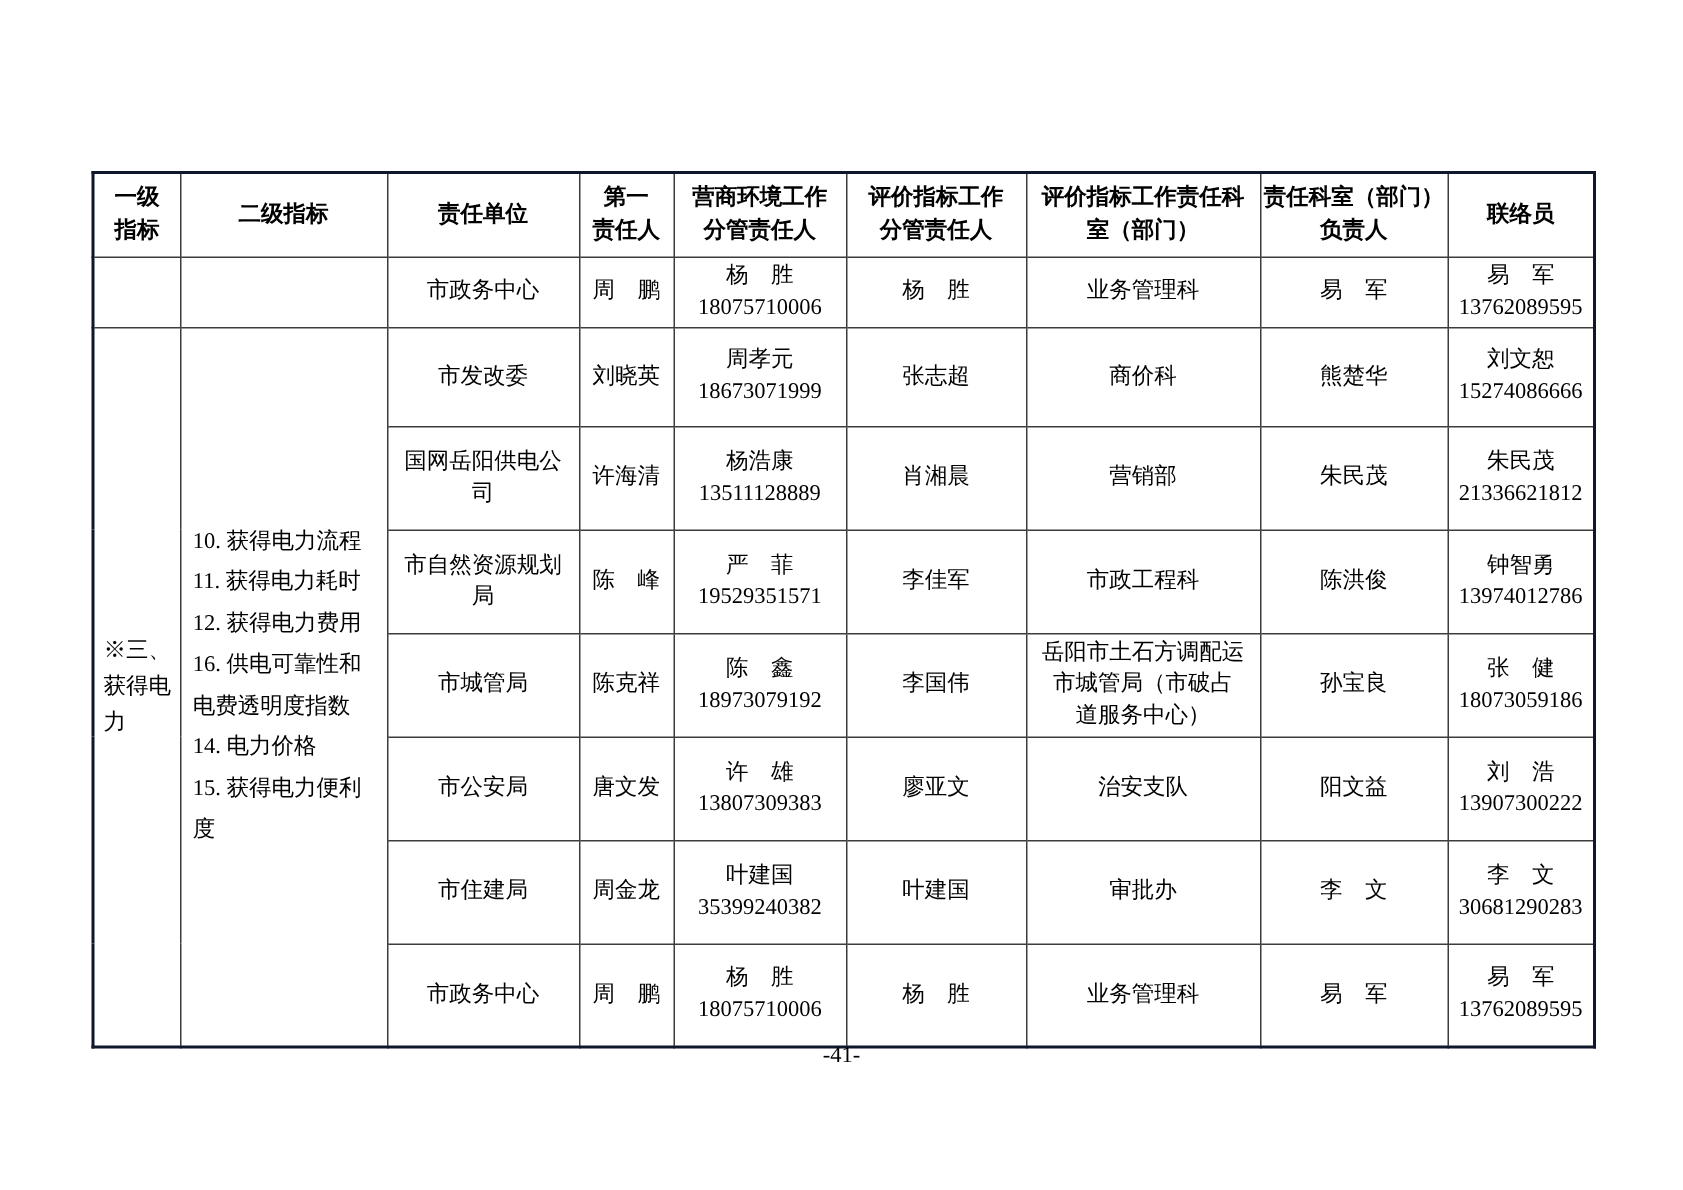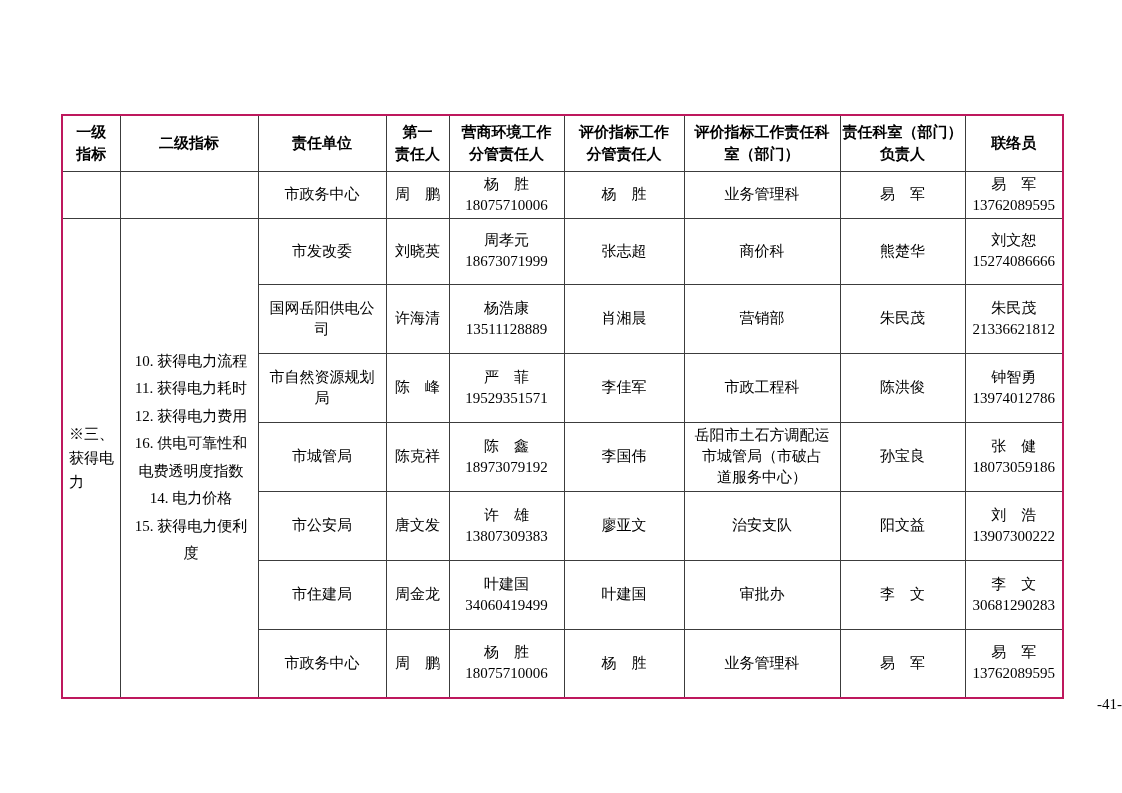--- a/index.html
+++ b/index.html
@@ -19,21 +19,21 @@
     height: 793px;
     background: #ffffff;
   }
   table.resp-table {
     position: absolute;
     left: 61px;
     top: 114px;
     width: 1001px;
     border-collapse: collapse;
     table-layout: fixed;
-    border: 2px solid #be185d;
+    border: 2px solid #0f172a;
   }
   .resp-table th, .resp-table td {
     border: 1px solid #3c3c3c;
     text-align: center;
     vertical-align: middle;
     padding: 2px 4px;
     font-size: 15px;
     line-height: 21px;
     overflow: hidden;
     word-break: break-word;
@@ -48,31 +48,31 @@
   tr.h-header { height: 56px; }
   tr.h-r1 { height: 40px; }
   tr.h-r2 { height: 66px; }
   tr.h-data { height: 69px; }
   td.level1-cell {
     text-align: left;
     padding-left: 6px;
     line-height: 24px;
   }
   td.level2-cell {
-    text-align: center;
+    text-align: left;
     padding: 4px 4px 4px 8px;
     line-height: 27.5px;
   }
   .two-line div { line-height: 21px; }
   .pageno {
     position: absolute;
     left: 0;
     right: 0;
     top: 696px;
-    text-align: right;
+    text-align: center;
     font-size: 15px;
     font-family: "Liberation Serif", serif;
   }
 </style>
 </head>
 <body>
 
 <div class="page">
 
   <table class="resp-table">
@@ -216,21 +216,21 @@
         <div>刘　浩</div>
         <div>13907300222</div>
       </td>
     </tr>
 
     <tr class="h-data">
       <td>市住建局</td>
       <td>周金龙</td>
       <td class="two-line">
         <div>叶建国</div>
-        <div>34060419499</div>
+        <div>35399240382</div>
       </td>
       <td>叶建国</td>
       <td>审批办</td>
       <td>李　文</td>
       <td class="two-line">
         <div>李　文</div>
         <div>30681290283</div>
       </td>
     </tr>
 

